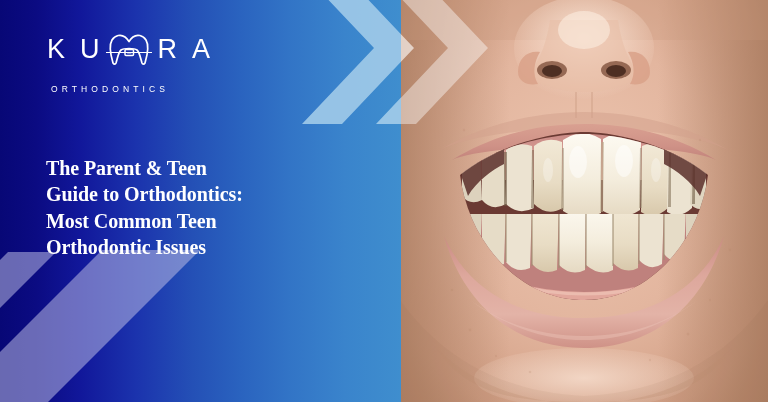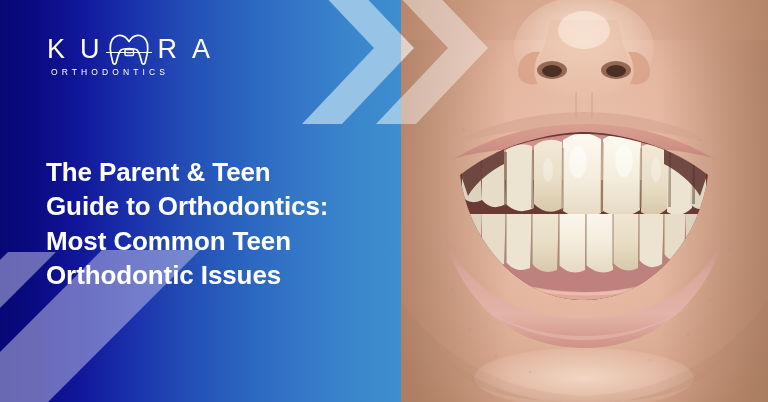--- a/index.html
+++ b/index.html
@@ -114,34 +114,34 @@
     position: relative;
     flex: 0 0 auto;
   }
   .logo-tooth svg { display: block; width: 100%; height: 100%; }
   .logo-sub {
     color: #ffffff;
     font-family: "Liberation Sans", sans-serif;
     font-size: 8.5px;
     font-weight: 400;
     letter-spacing: 4.1px;
-    margin-top: 1px;
+    margin-top: 18px;
     margin-left: 4px;
     white-space: nowrap;
   }
 
   
   .headline {
     position: absolute;
     left: 46px;
     top: 155px;
     width: 330px;
     color: #ffffff;
-    font-family: Liberation Sans, sans-serif;
-    font-size: 26px;
+    font-family: Liberation Serif, serif;
+    font-size: 20px;
     font-weight: bold;
     line-height: 1.32;
     letter-spacing: -0.1px;
     white-space: pre-line;
   }
 </style>
 </head>
 <body>
 
 <div class="banner">

